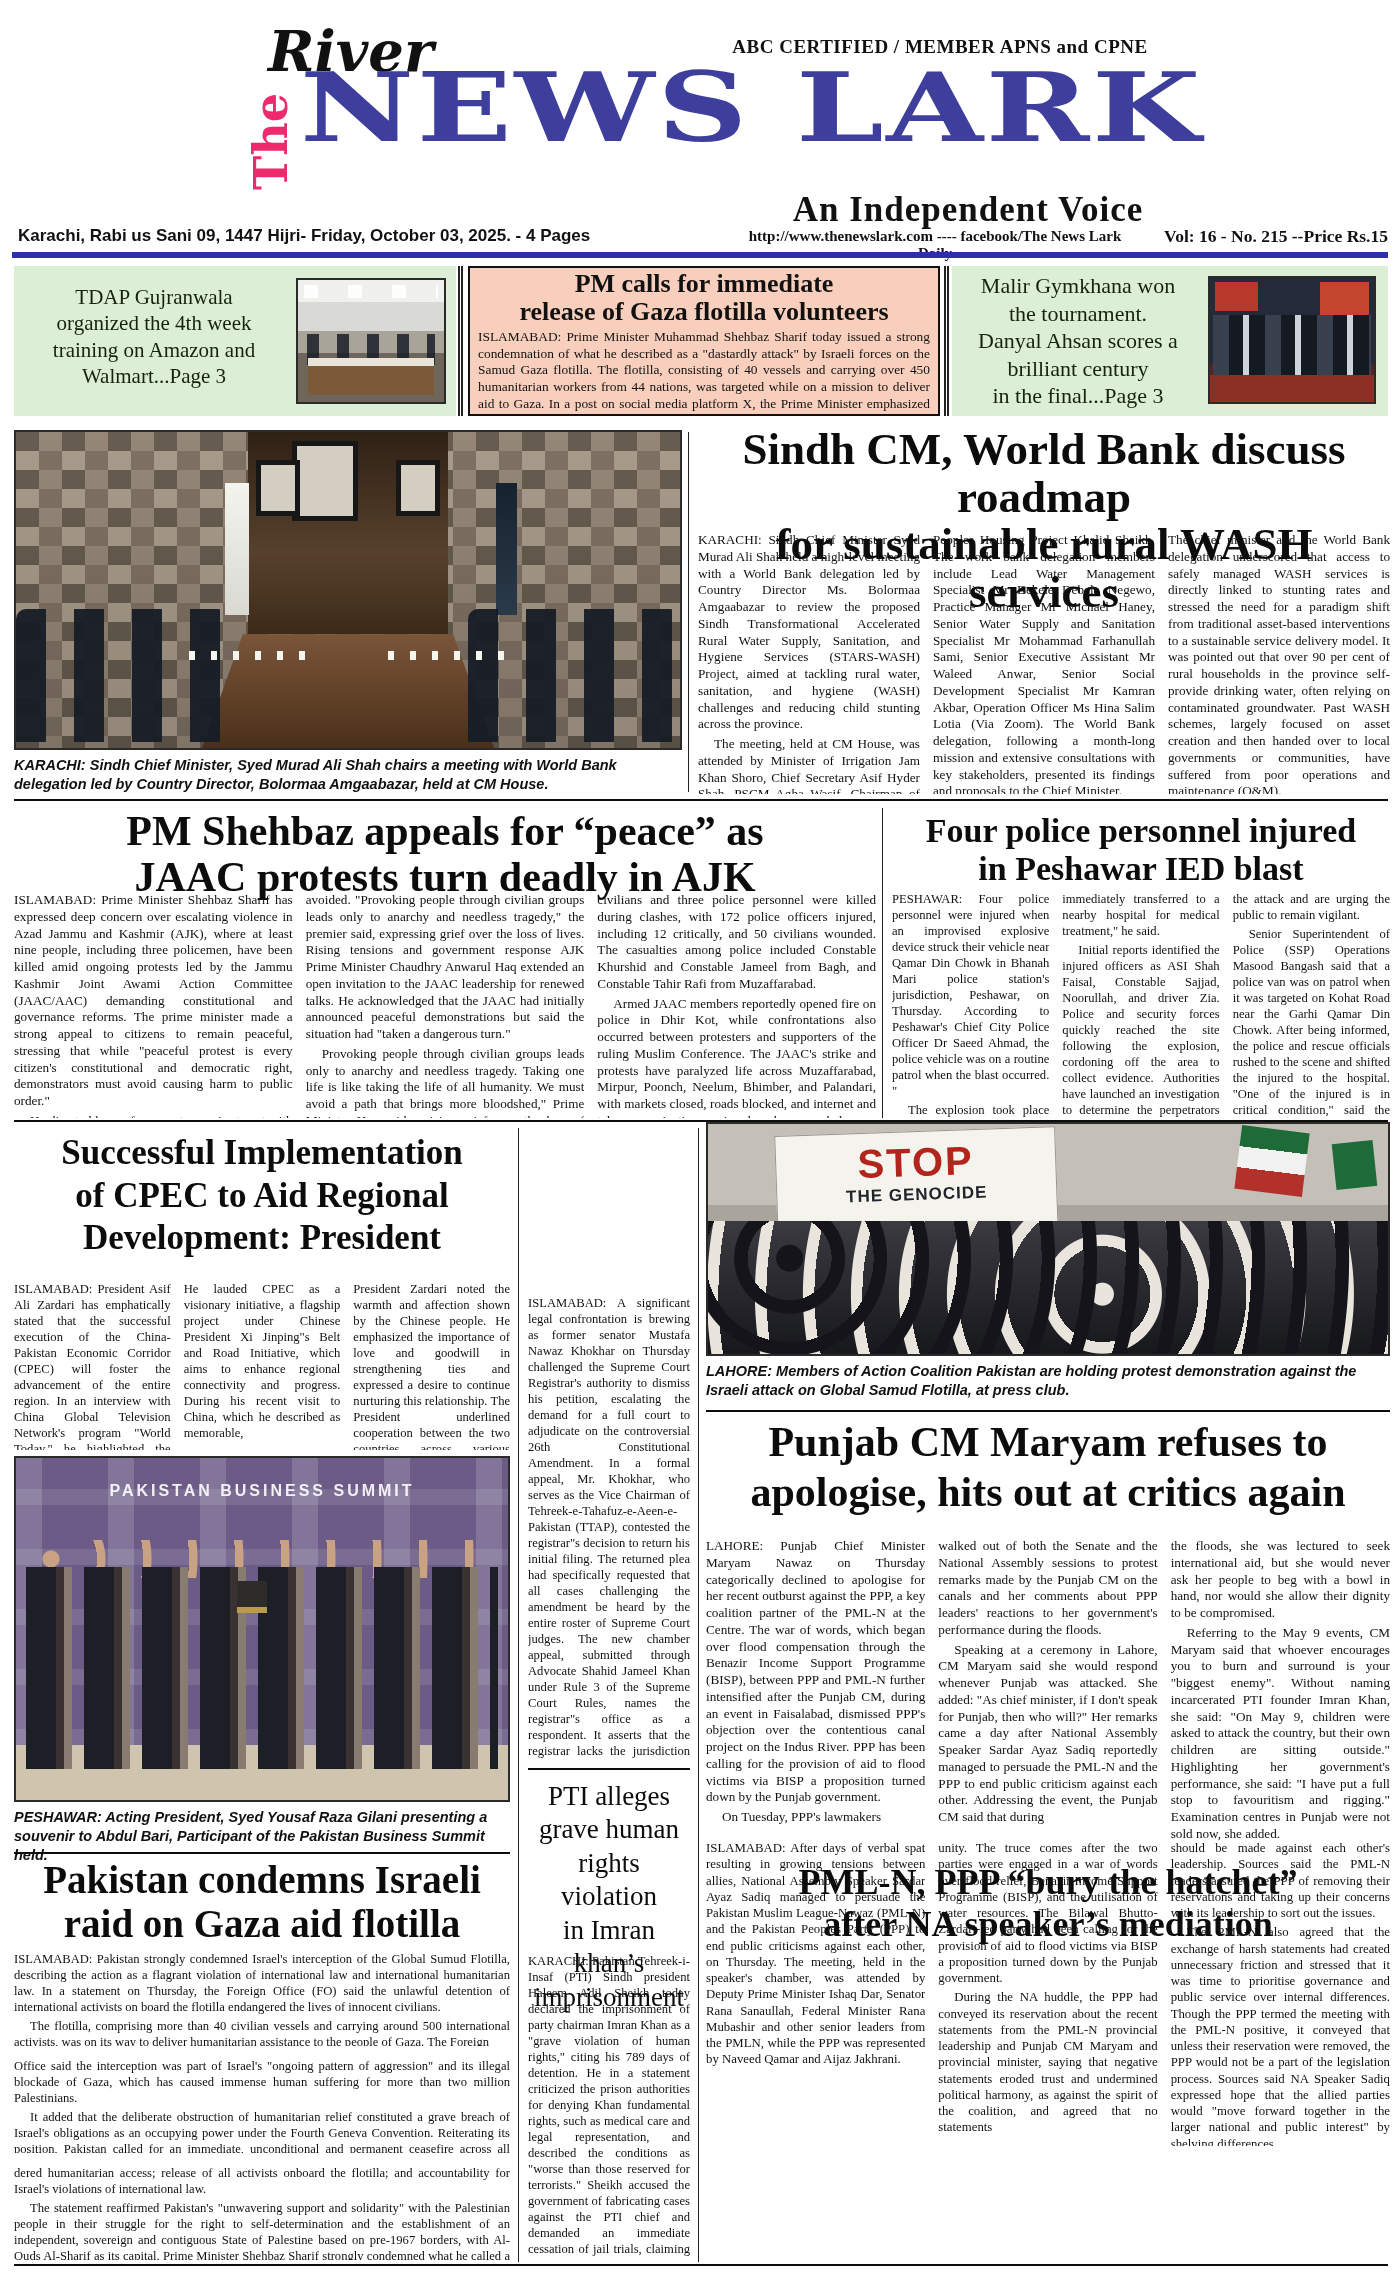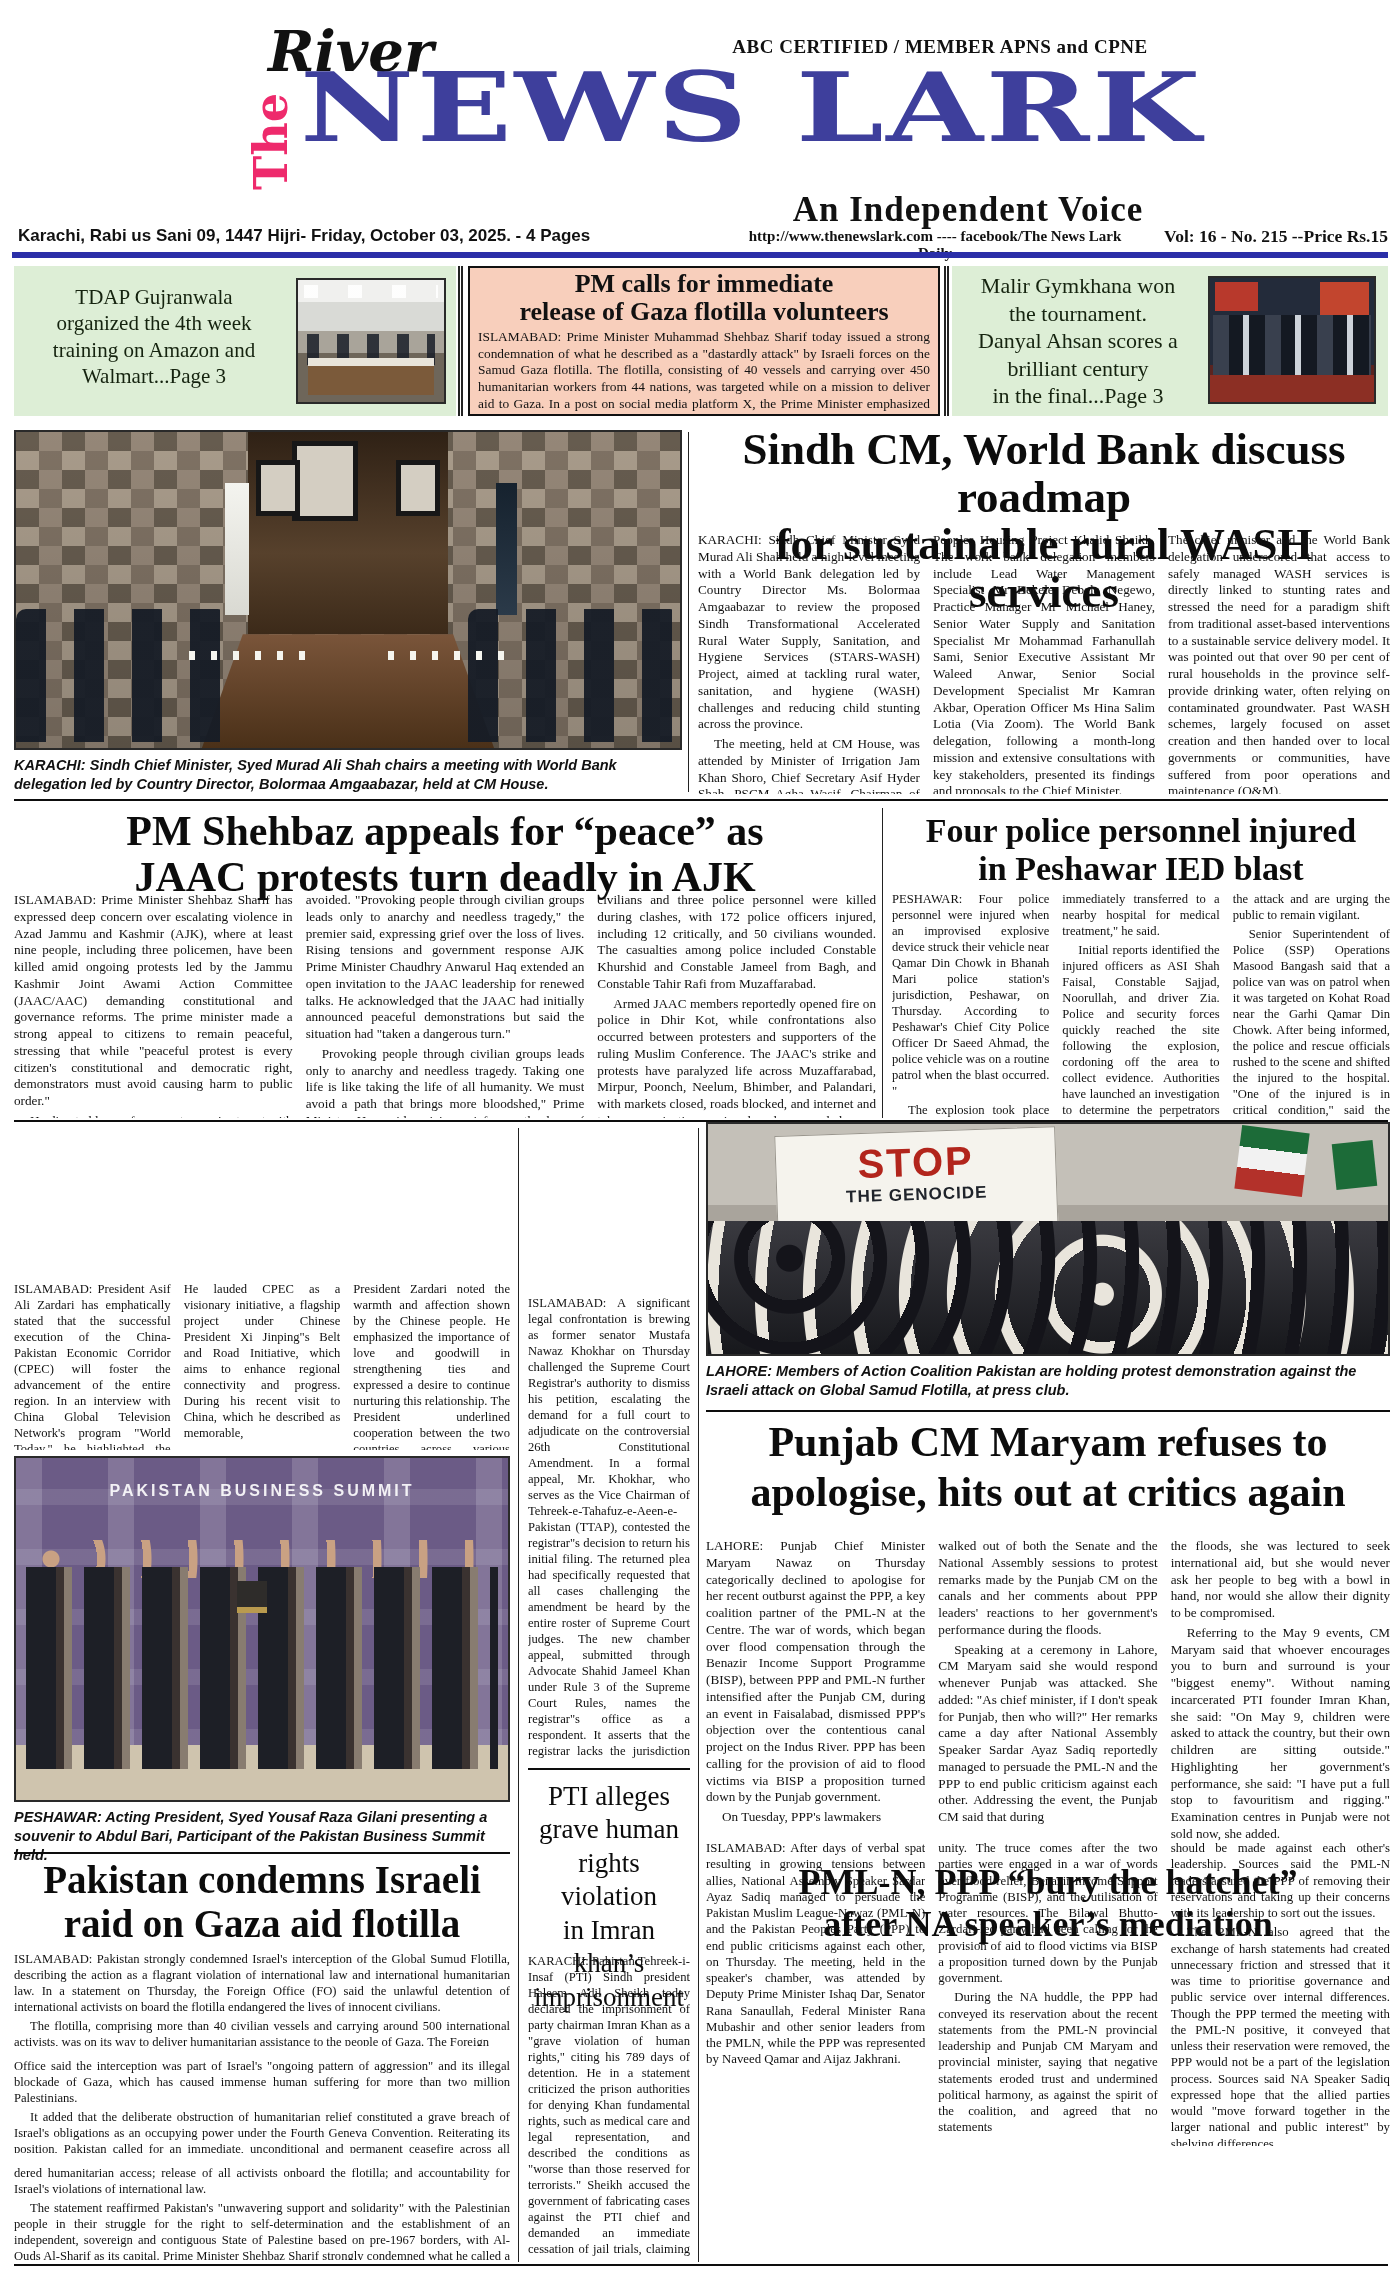--- a/index.html
+++ b/index.html
@@ -228,20 +228,23 @@
         <p class="para">Initial reports identified the injured officers as ASI Shah Faisal, Constable Sajjad, Noorullah, and driver Zia. Police and security forces quickly reached the site following the explosion, cordoning off the area to collect evidence. Authorities have launched an investigation to determine the perpetrators behind</p>
       </div>
     <div class="col">
         <p class="para">the attack and are urging the public to remain vigilant.</p>
         <p class="para">Senior Superintendent of Police (SSP) Operations Masood Bangash said that a police van was on patrol when it was targeted on Kohat Road near the Garhi Qamar Din Chowk. After being informed, the police and rescue officials rushed to the scene and shifted the injured to the hospital. "One of the injured is in critical condition," said the police officer.</p>
       </div>
   </div>
 
   <div class="sec hrule" style="left:14px;top:1120px;width:1374px;"></div>
 
+  <h2 class="sec head h-cpec" style="left:14px;top:1132px;width:496px;margin:0;">Successful Implementation
+of CPEC to Aid Regional
+Development: President</h2>
   <div class="sec body-cols fs126" style="left:14px;top:1282px;width:496px;height:168px;">
     <div class="col">
         <p class="para">ISLAMABAD: President Asif Ali Zardari has emphatically stated that the successful execution of the China-Pakistan Economic Corridor (CPEC) will foster the advancement of the entire region. In an interview with China Global Television Network's program "World Today," he highlighted the unshakeable alliance between Pakistan and China, describing them as "iron brothers", according to Radio Pakistan.</p>
       </div>
     <div class="col">
         <p class="para">He lauded CPEC as a visionary initiative, a flagship project under Chinese President Xi Jinping"s Belt and Road Initiative, which aims to enhance regional connectivity and progress. During his recent visit to China, which he described as memorable,</p>
       </div>
     <div class="col">
         <p class="para">President Zardari noted the warmth and affection shown by the Chinese people. He emphasized the importance of love and goodwill in strengthening ties and expressed a desire to continue nurturing this relationship. The President underlined cooperation between the two countries across various sectors such as agriculture, energy, railways, education, health, and tourism.</p>
       </div>

